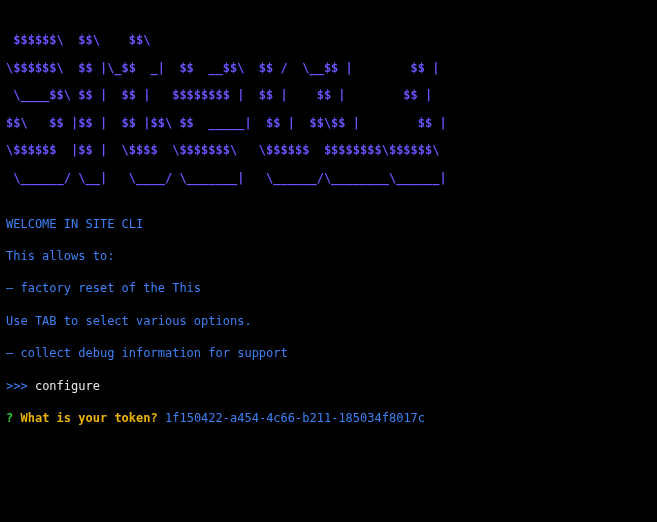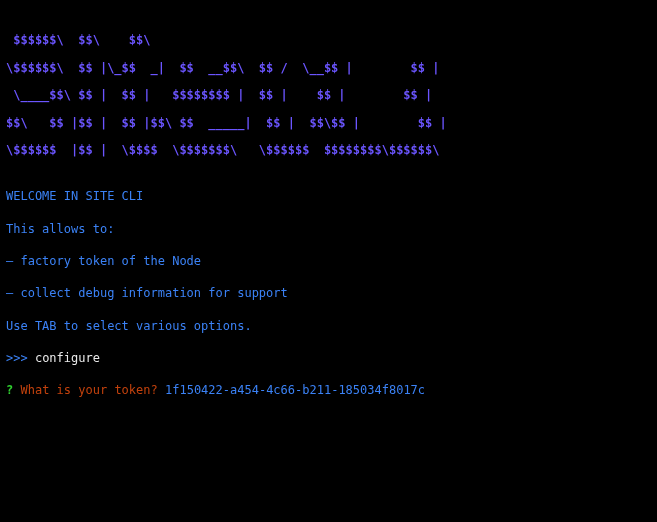--- a/index.html
+++ b/index.html
@@ -19,40 +19,41 @@
     white-space: pre;
   }
   .ascii-art {
     color: #6b55ff;
     font-weight: bold;
     line-height: 1.15;
     letter-spacing: 0px;
   }
   .teal { color: #3b82f6; }
   .white { color: #eaeaea; }
-  .whiteb { color: #c2410c; font-weight: normal; }
+  .whiteb { color: #eab308; font-weight: bold; }
   .greenb { color: #2fd02f; font-weight: bold; }
   .line { display: block; }
 </style>
 </head>
 <body>
 
 <div class="terminal">
 <div class="ascii-art">
 <span class="line"> $$$$$$\  $$\    $$\</span>
 <span class="line">\$$$$$$\  $$ |\_$$  _|  $$  __$$\  $$ /  \__$$ |        $$ |</span>
 <span class="line"> \____$$\ $$ |  $$ |   $$$$$$$$ |  $$ |    $$ |        $$ |</span>
 <span class="line">$$\   $$ |$$ |  $$ |$$\ $$  _____|  $$ |  $$\$$ |        $$ |</span>
 <span class="line">\$$$$$$  |$$ |  \$$$$  \$$$$$$$\   \$$$$$$  $$$$$$$$\$$$$$$\</span>
+<span class="line"> \______/ \__|   \____/ \_______|   \______/\________\______|</span>
 </div>
 <span class="line teal">WELCOME IN SITE CLI</span>
 <span class="line teal">This allows to:</span>
-<span class="line teal">– factory token of the Node</span>
+<span class="line teal">– factory reset of the This</span>
+<span class="line teal">Use TAB to select various options.</span>
 <span class="line teal">– collect debug information for support</span>
-<span class="line teal">Use TAB to select various options.</span>
 <span class="line"><span class="teal">&gt;&gt;&gt; </span><span class="white">configure</span></span>
 <span class="line"><span class="greenb">?</span> <span class="whiteb">What is your token?</span> <span class="teal">1f150422-a454-4c66-b211-185034f8017c</span></span>
 
 
 
 
 
 
 
 

